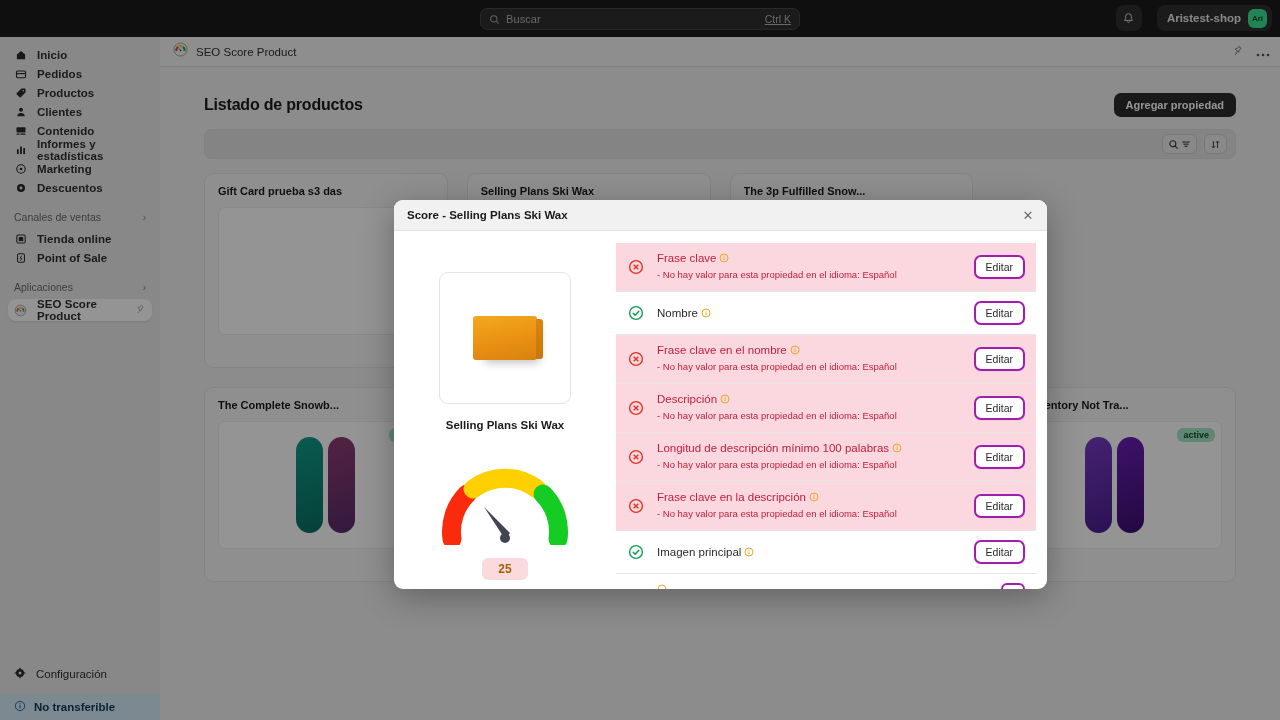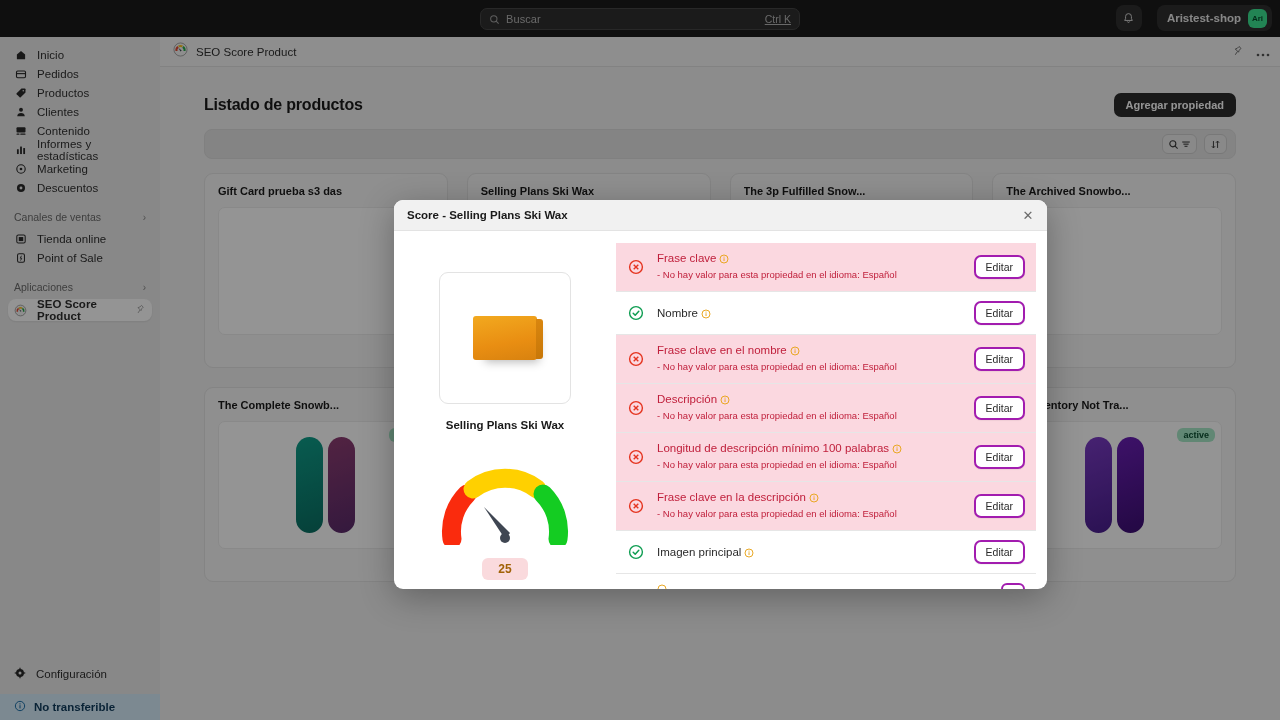--- a/index.html
+++ b/index.html
@@ -41,21 +41,21 @@
 
   
   .sidebar {
     position: absolute; left: 0; top: 37px; width: 160px; height: 683px;
     background: #ebebeb; z-index: 30; display: flex; flex-direction: column;
   }
   .nav { padding: 8px 8px 0 8px; }
   .nav-item {
     display: flex; align-items: center; gap: 10px;
     height: 19px; margin-bottom: 0px; padding: 0 6px; border-radius: 7px;
-    font-size: 11.5px; color: #303030; letter-spacing: .05px;
+    font-size: 11.5px; color: #303030; letter-spacing: .05px; font-weight: bold;
   }
   .nav-item .ic { width: 13px; height: 13px; flex: none; display: flex; align-items: center; justify-content: center; }
   .nav-section {
     display: flex; align-items: center; padding: 0 6px;
     height: 18px; margin-top: 11px; margin-bottom: 3px;
     font-size: 10.5px; color: #6b6b6b; font-weight: 400;
   }
   .nav-section .chev { margin-left: auto; color: #8a8a8a; font-size: 10px; }
   .nav-item.active {
     background: #ffffff; border-radius: 8px; font-weight: 700;
@@ -178,21 +178,21 @@
   .checklist { display: flex; flex-direction: column; }
   .crow {
     display: flex; align-items: center; gap: 13px;
     padding: 9px 11px 9px 12px; border-bottom: 1px solid #e6e6e6;
     min-height: 40px;
   }
   .crow.fail { background: #fbd8e0; }
   .crow.pass { background: #fff; }
   .crow .statusic { width: 16px; height: 16px; flex: none; }
   .crow .txt { flex: 1; min-width: 0; }
-  .crow .lbl { font-size: 11.5px; color: #2a2a2a; display: flex; align-items: flex-end; gap: 3px; }
+  .crow .lbl { font-size: 11.5px; color: #2a2a2a; display: flex; align-items: center; gap: 3px; }
   .crow.fail .lbl { color: #c0203c; }
   .crow .sub { font-size: 9.5px; color: #c0203c; margin-top: 2px; }
   .info-ic { width: 10px; height: 10px; flex: none; }
   .edit-btn {
     flex: none; background: #fff; border: 2px solid #a21caf; border-radius: 7px;
     font-size: 10.5px; color: #2a2a2a; padding: 4px 10px;
     box-shadow: 0 1px 1px rgba(0,0,0,.05);
   }
   .crow.cut { min-height: 22px; overflow: hidden; padding-top: 7px; padding-bottom: 0; border-bottom: none; }
 </style>
@@ -446,24 +446,20 @@
           <div class="pimgbox"></div>
         </div>
         <div class="pcard">
           <div class="pname">Selling Plans Ski Wax</div>
           <div class="pimgbox"></div>
         </div>
         <div class="pcard">
           <div class="pname">The 3p Fulfilled Snow...</div>
           <div class="pimgbox"></div>
         </div>
-        <div class="pcard">
-          <div class="pname">The Archived Snowbo...</div>
-          <div class="pimgbox"></div>
-        </div>
       </div>
 
       <div class="grid" style="margin-top:19px">
         <div class="pcard">
           <div class="pname">The Complete Snowb...</div>
           <div class="pimgbox">
             <span class="badge active">active</span>
             <span class="boards">
               <span class="board" style="background:linear-gradient(160deg,#0f9e8a,#0b6f63)"></span>
               <span class="board" style="background:linear-gradient(160deg,#8e3d72,#5a2b6b)"></span>

